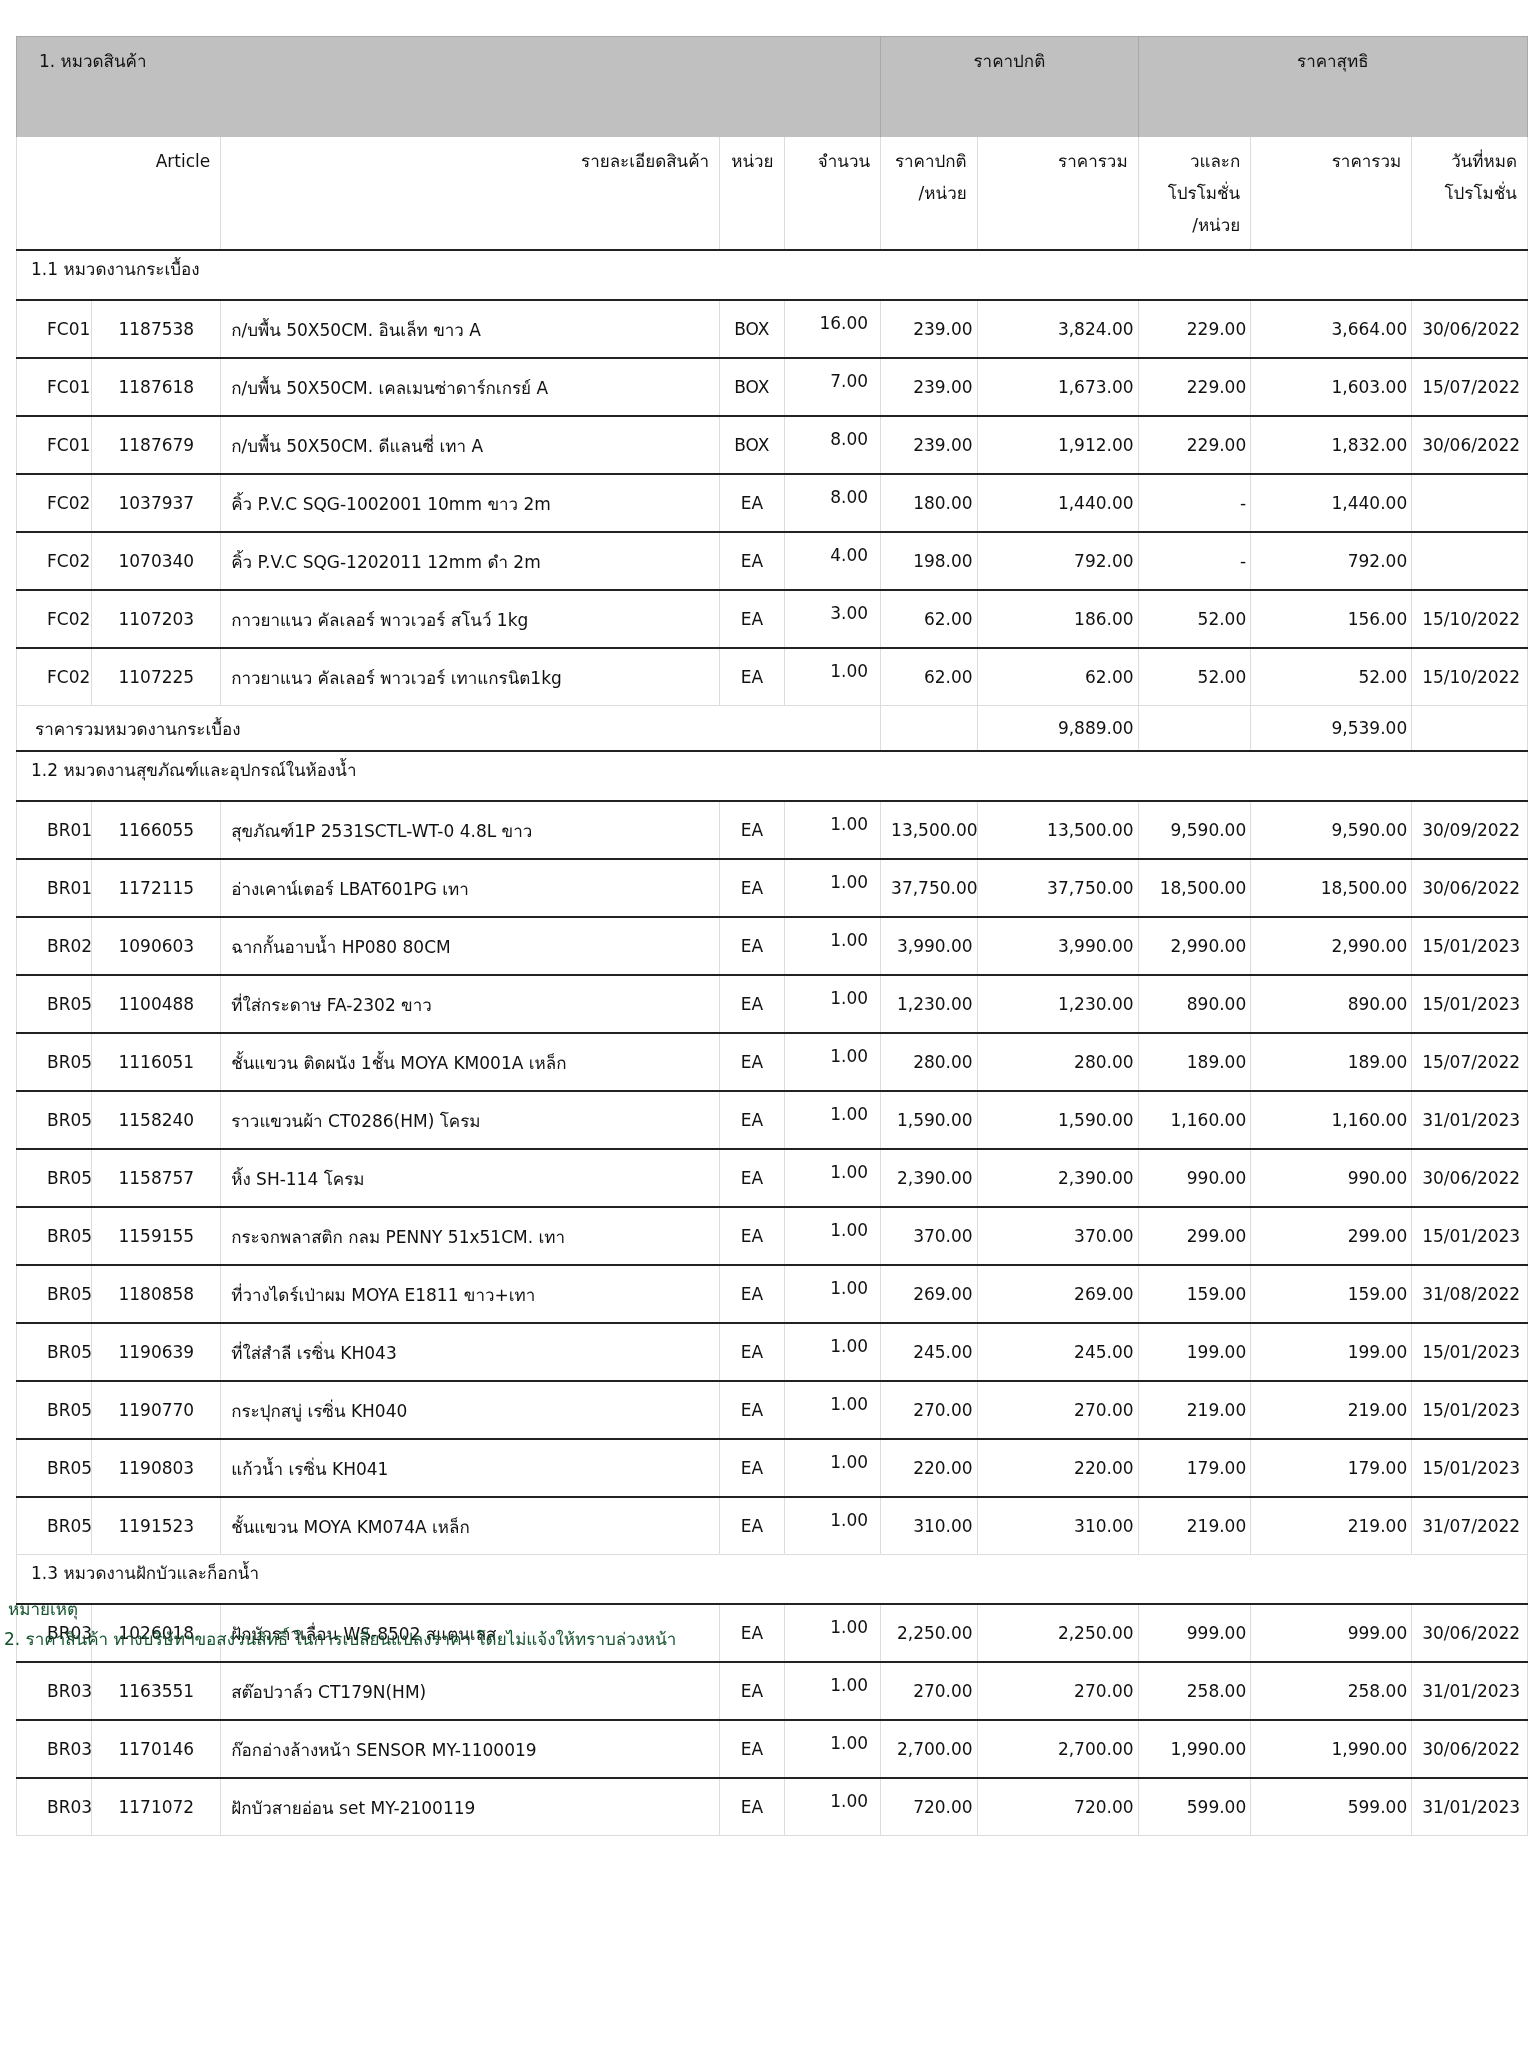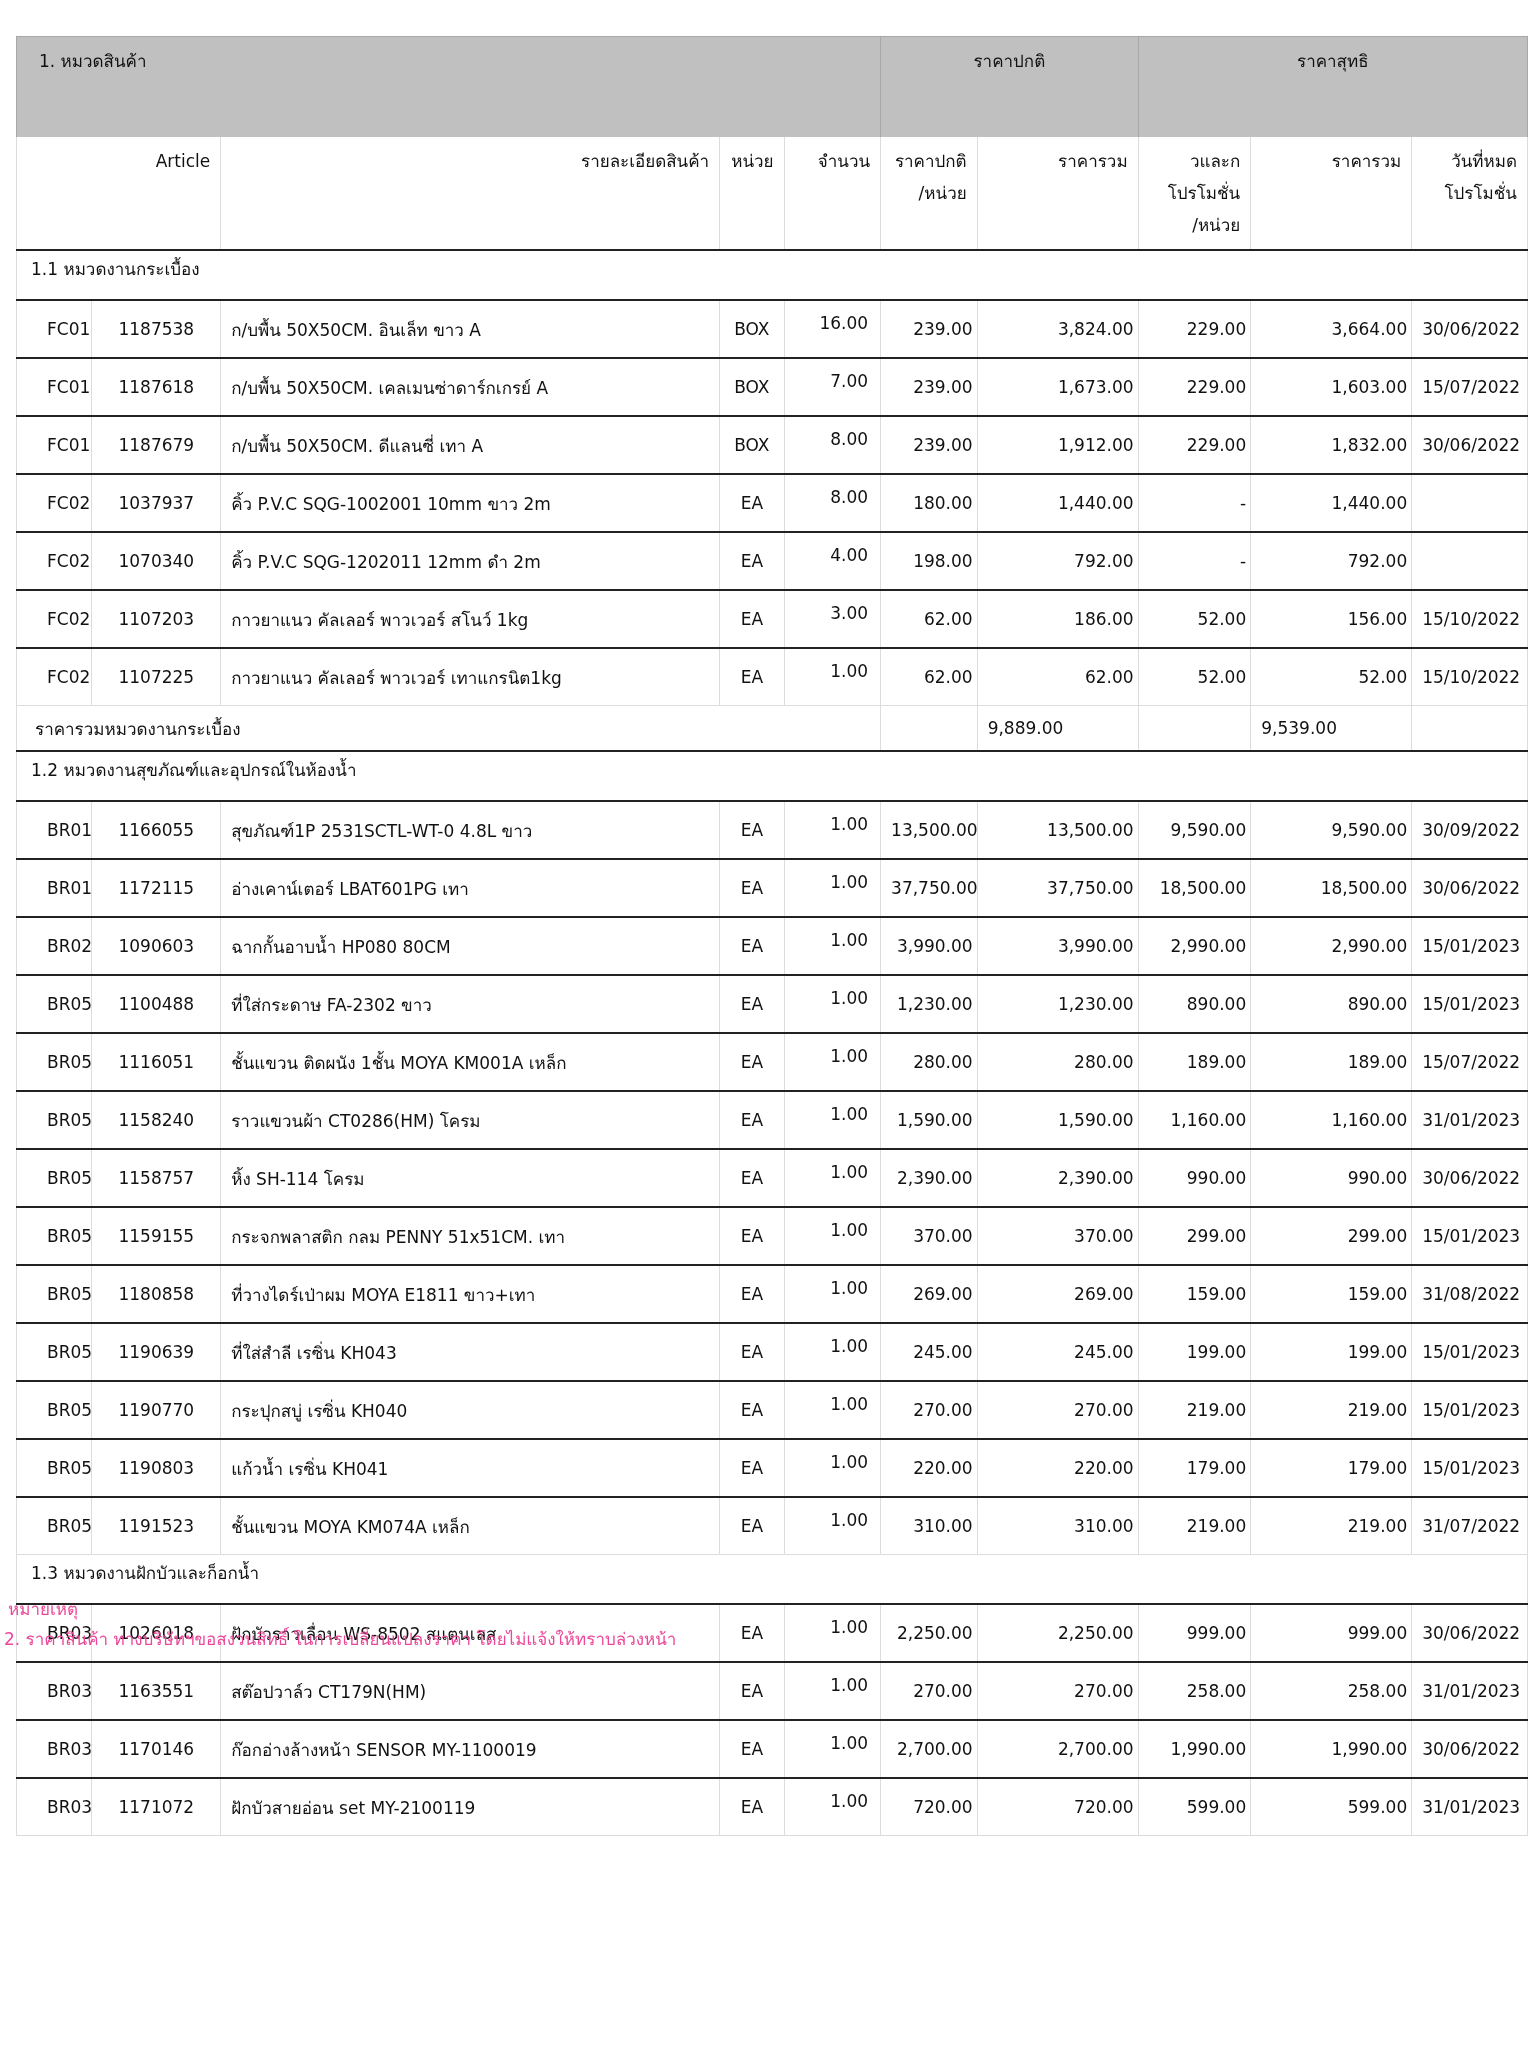--- a/index.html
+++ b/index.html
@@ -27,22 +27,22 @@
   .row td { height: 44px; border-right: 1px solid #dcdcdc; border-bottom: 2px solid #222; vertical-align: middle; }
   .row td:first-child { border-left: 1px solid #dcdcdc; padding-left: 30px; }
   .row.last td { border-bottom: 1px solid #dcdcdc; }
   .row.pre-sub td { border-bottom: 1px solid #dcdcdc; }
   .row td.art { text-align: center; }
   .row td.ctr { text-align: center; }
   .row td.num { text-align: right; padding-right: 4px; }
   .row td.qty { text-align: right; padding-right: 12px; vertical-align: top; padding-top: 12px; }
   .sub td { height: 44px; border-right: 1px solid #dcdcdc; border-bottom: 2px solid #222; vertical-align: middle; }
   .sub td:first-child { border-left: 1px solid #dcdcdc; padding-left: 18px; }
-  .sub td.num { text-align: left; padding-right: 4px; }
-  .notes { position: absolute; left: 4px; top: 1594px; font-size: 17px; line-height: 30px; color: #ec4899; }
+  .sub td.num { text-align: right; padding-right: 4px; }
+  .notes { position: absolute; left: 4px; top: 1594px; font-size: 17px; line-height: 30px; color: #14532d; }
   .notes div { white-space: nowrap; }
   .notes .nh { padding-left: 4px; }
 </style>
 </head>
 <body>
 
 <div class="sheet">
   <table>
     <colgroup>
       <col class="c-cat">

